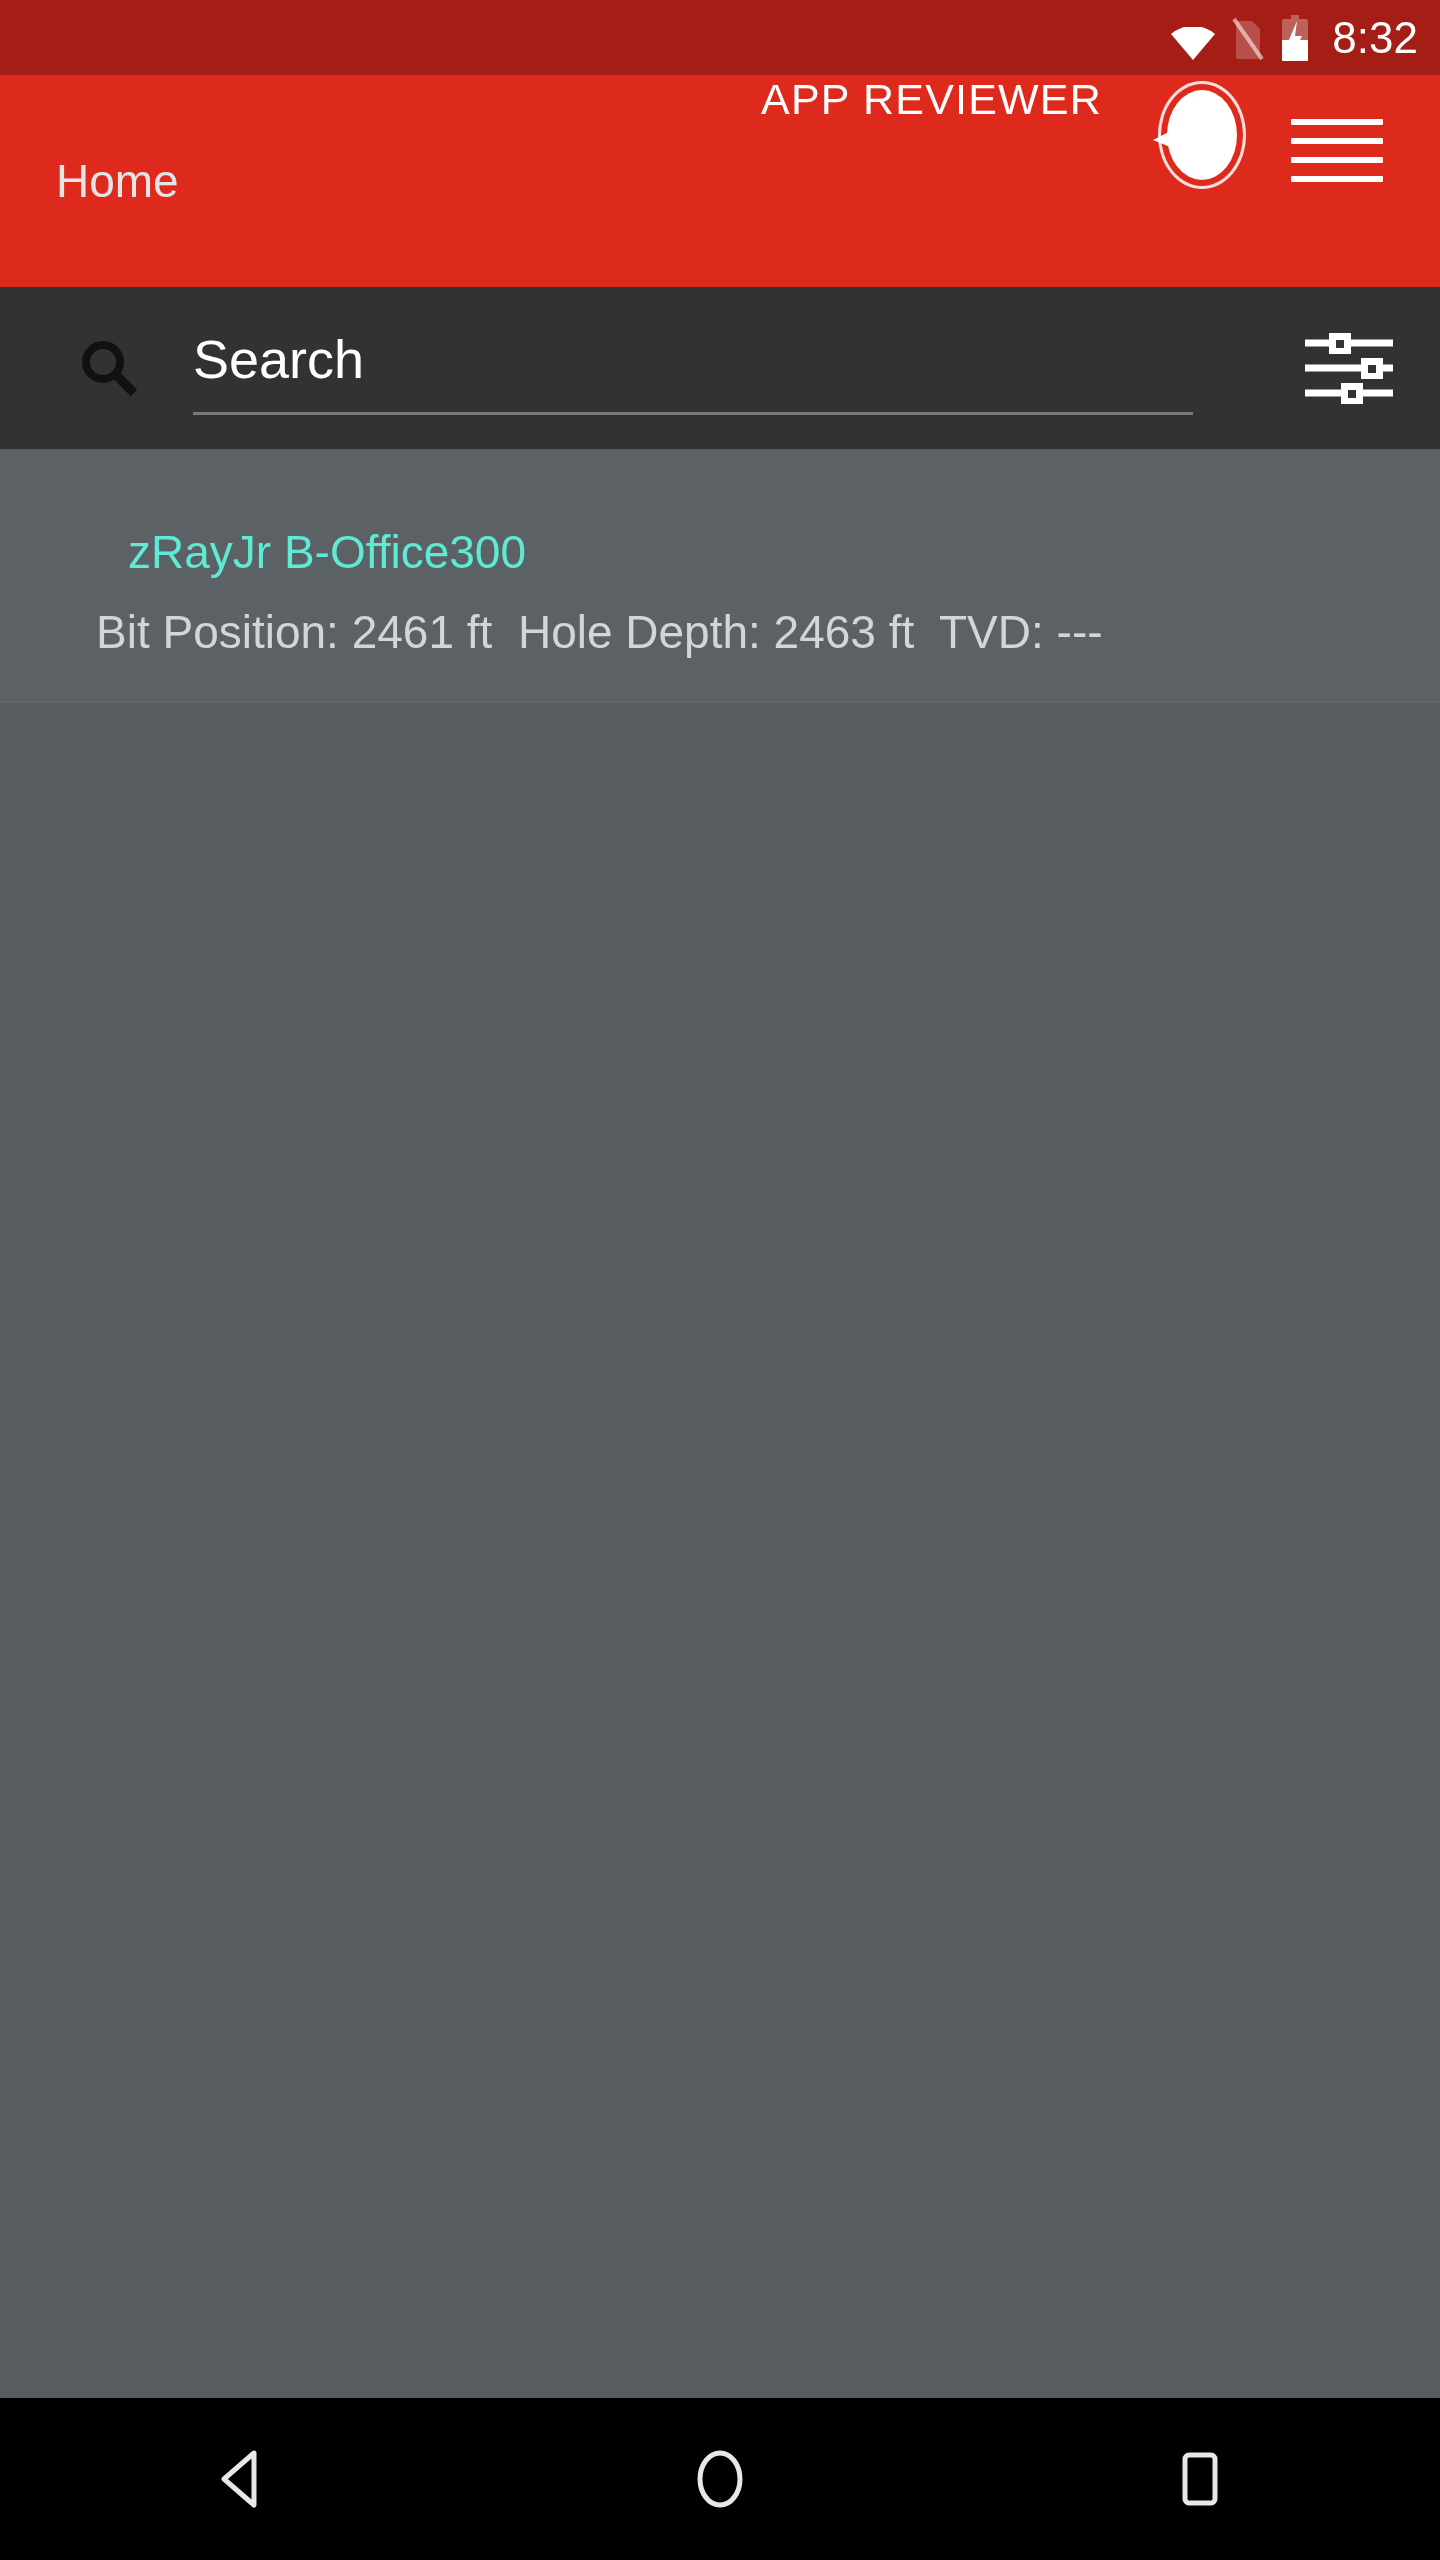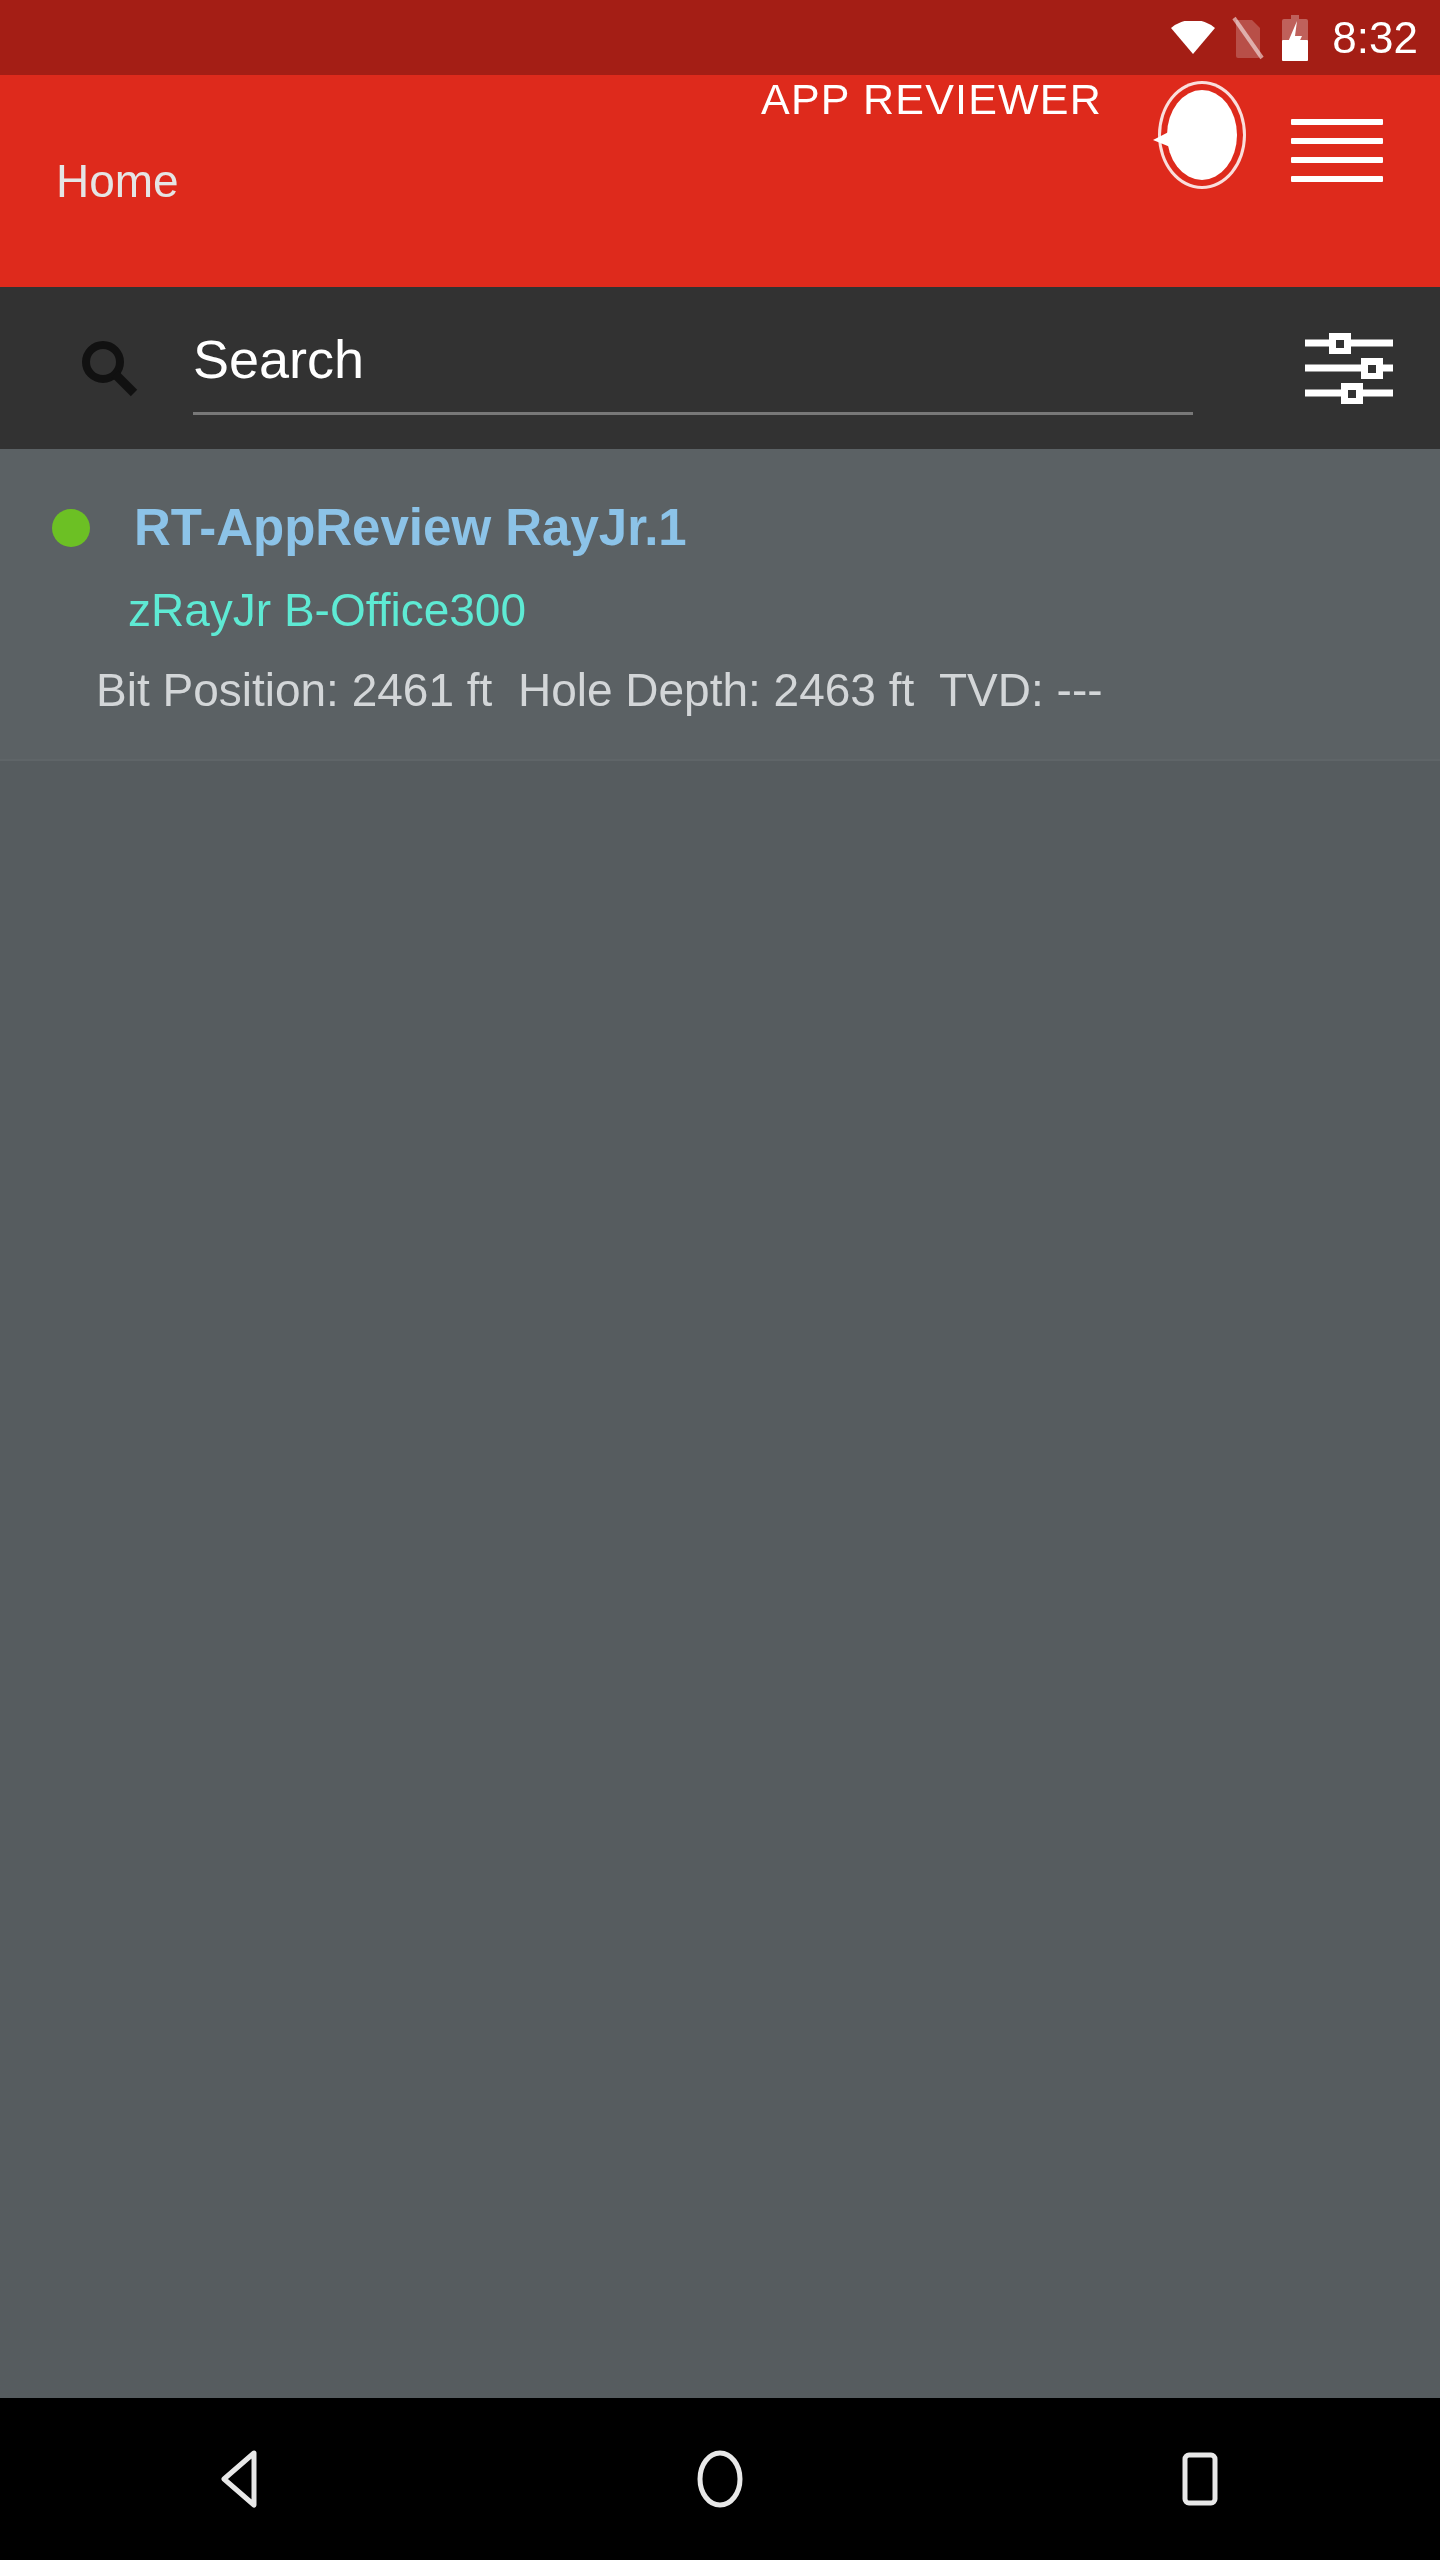--- a/index.html
+++ b/index.html
@@ -10,21 +10,21 @@
     overflow:hidden;
   }
   #app { position:relative; width:1440px; height:2560px; display:flex; flex-direction:column; }
 
   
   .status-bar {
     height:75px; background:#a41e15; flex:0 0 auto;
     display:flex; align-items:center; justify-content:flex-end;
     padding-right:22px; gap:22px;
   }
-  .status-icons { display:flex; align-items:center; gap:16px; }
+  .status-icons { display:flex; align-items:flex-end; gap:16px; }
   .wifi-icon { width:46px; height:34px; position:relative; }
   .wifi-icon svg { display:block; }
   .sim-icon { width:32px; height:44px; position:relative; }
   .battery-icon { width:30px; height:46px; position:relative; }
   .status-time {
     color:#ffffff; font-size:44px; line-height:46px;
     letter-spacing:0px; font-weight:400; margin-left:6px;
   }
 
   
@@ -220,24 +220,20 @@
         <line x1="2" y1="62" x2="90" y2="62" stroke="#ffffff" stroke-width="7"></line>
         <rect x="38" y="52" width="22" height="21" fill="#ffffff"></rect>
         <rect x="45" y="59" width="8" height="8" fill="#323232"></rect>
       </svg>
     </div>
   </div>
 
   <div class="list-area">
 
     <div class="list-item">
-      <div class="list-row-title">
-        <span class="status-dot"></span>
-        <span class="item-title">RT-AppReview RayJr.1</span>
-      </div>
       <div class="item-sub">zRayJr B-Office300</div>
       <div class="item-meta">Bit Position: 2461 ft  Hole Depth: 2463 ft  TVD: ---</div>
     </div>
 
   </div>
 
   <div class="nav-bar">
 
     <div class="nav-btn">
       <svg width="68" height="68" viewBox="0 0 68 68">

